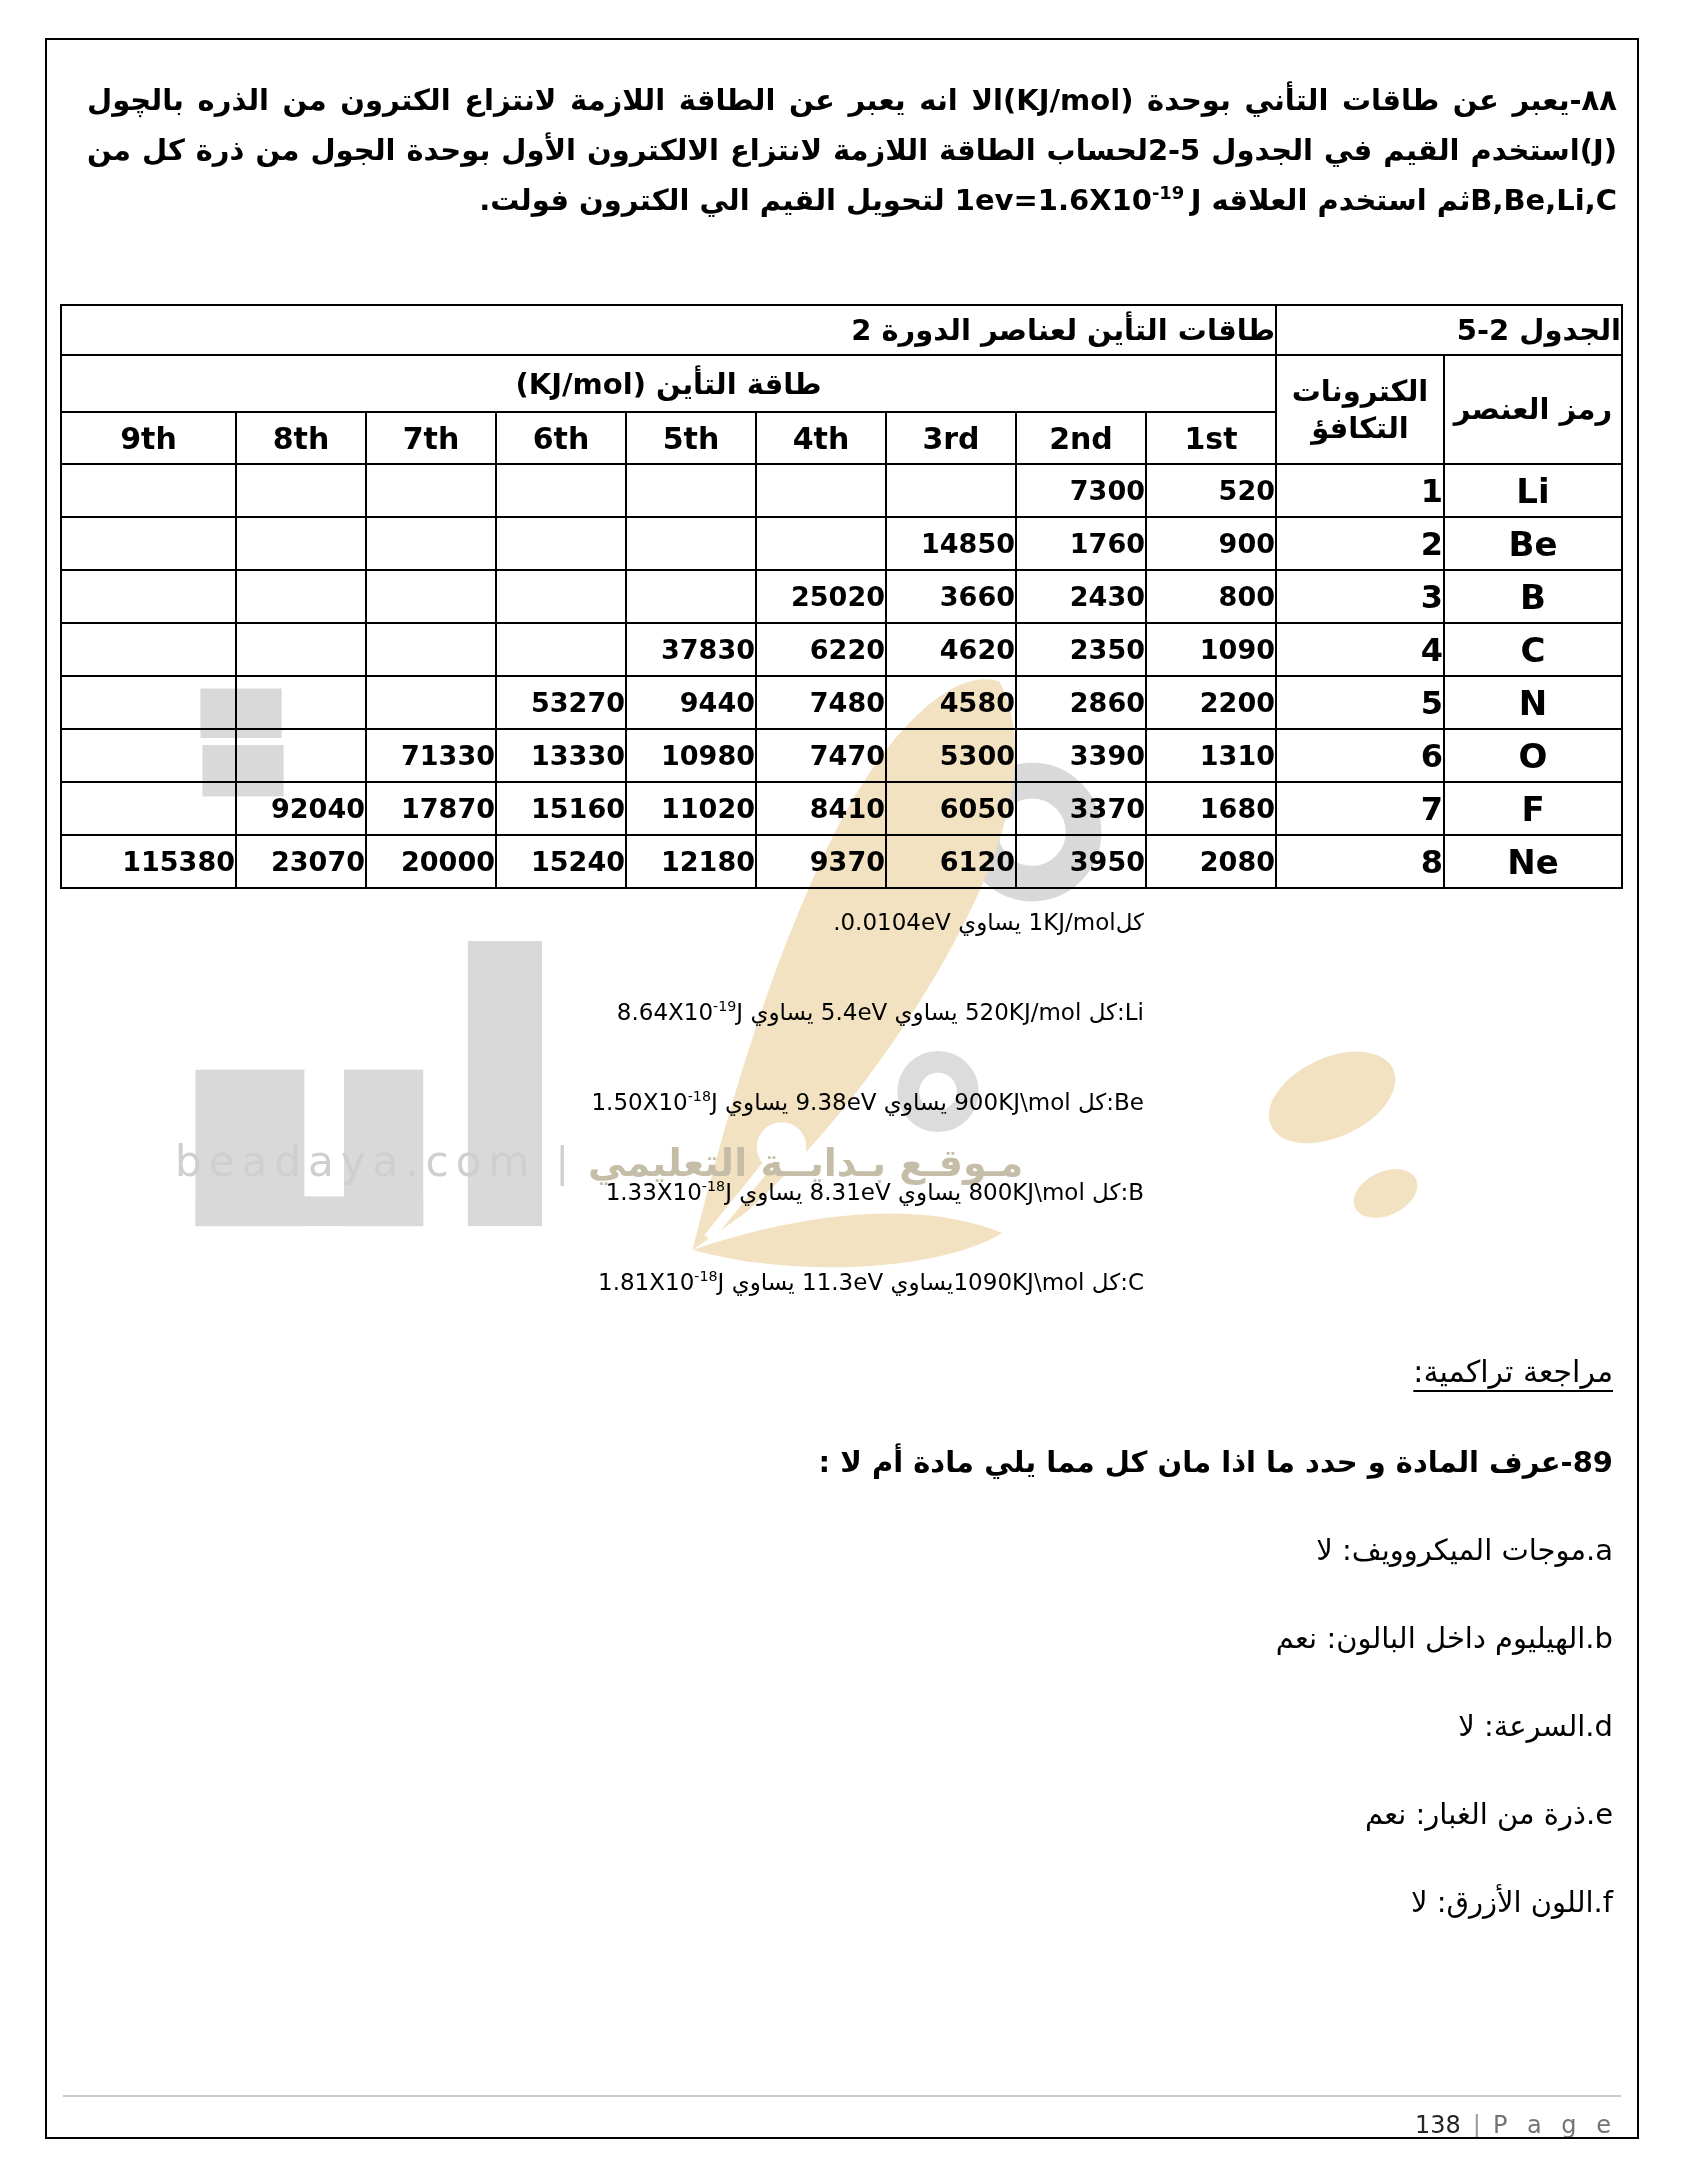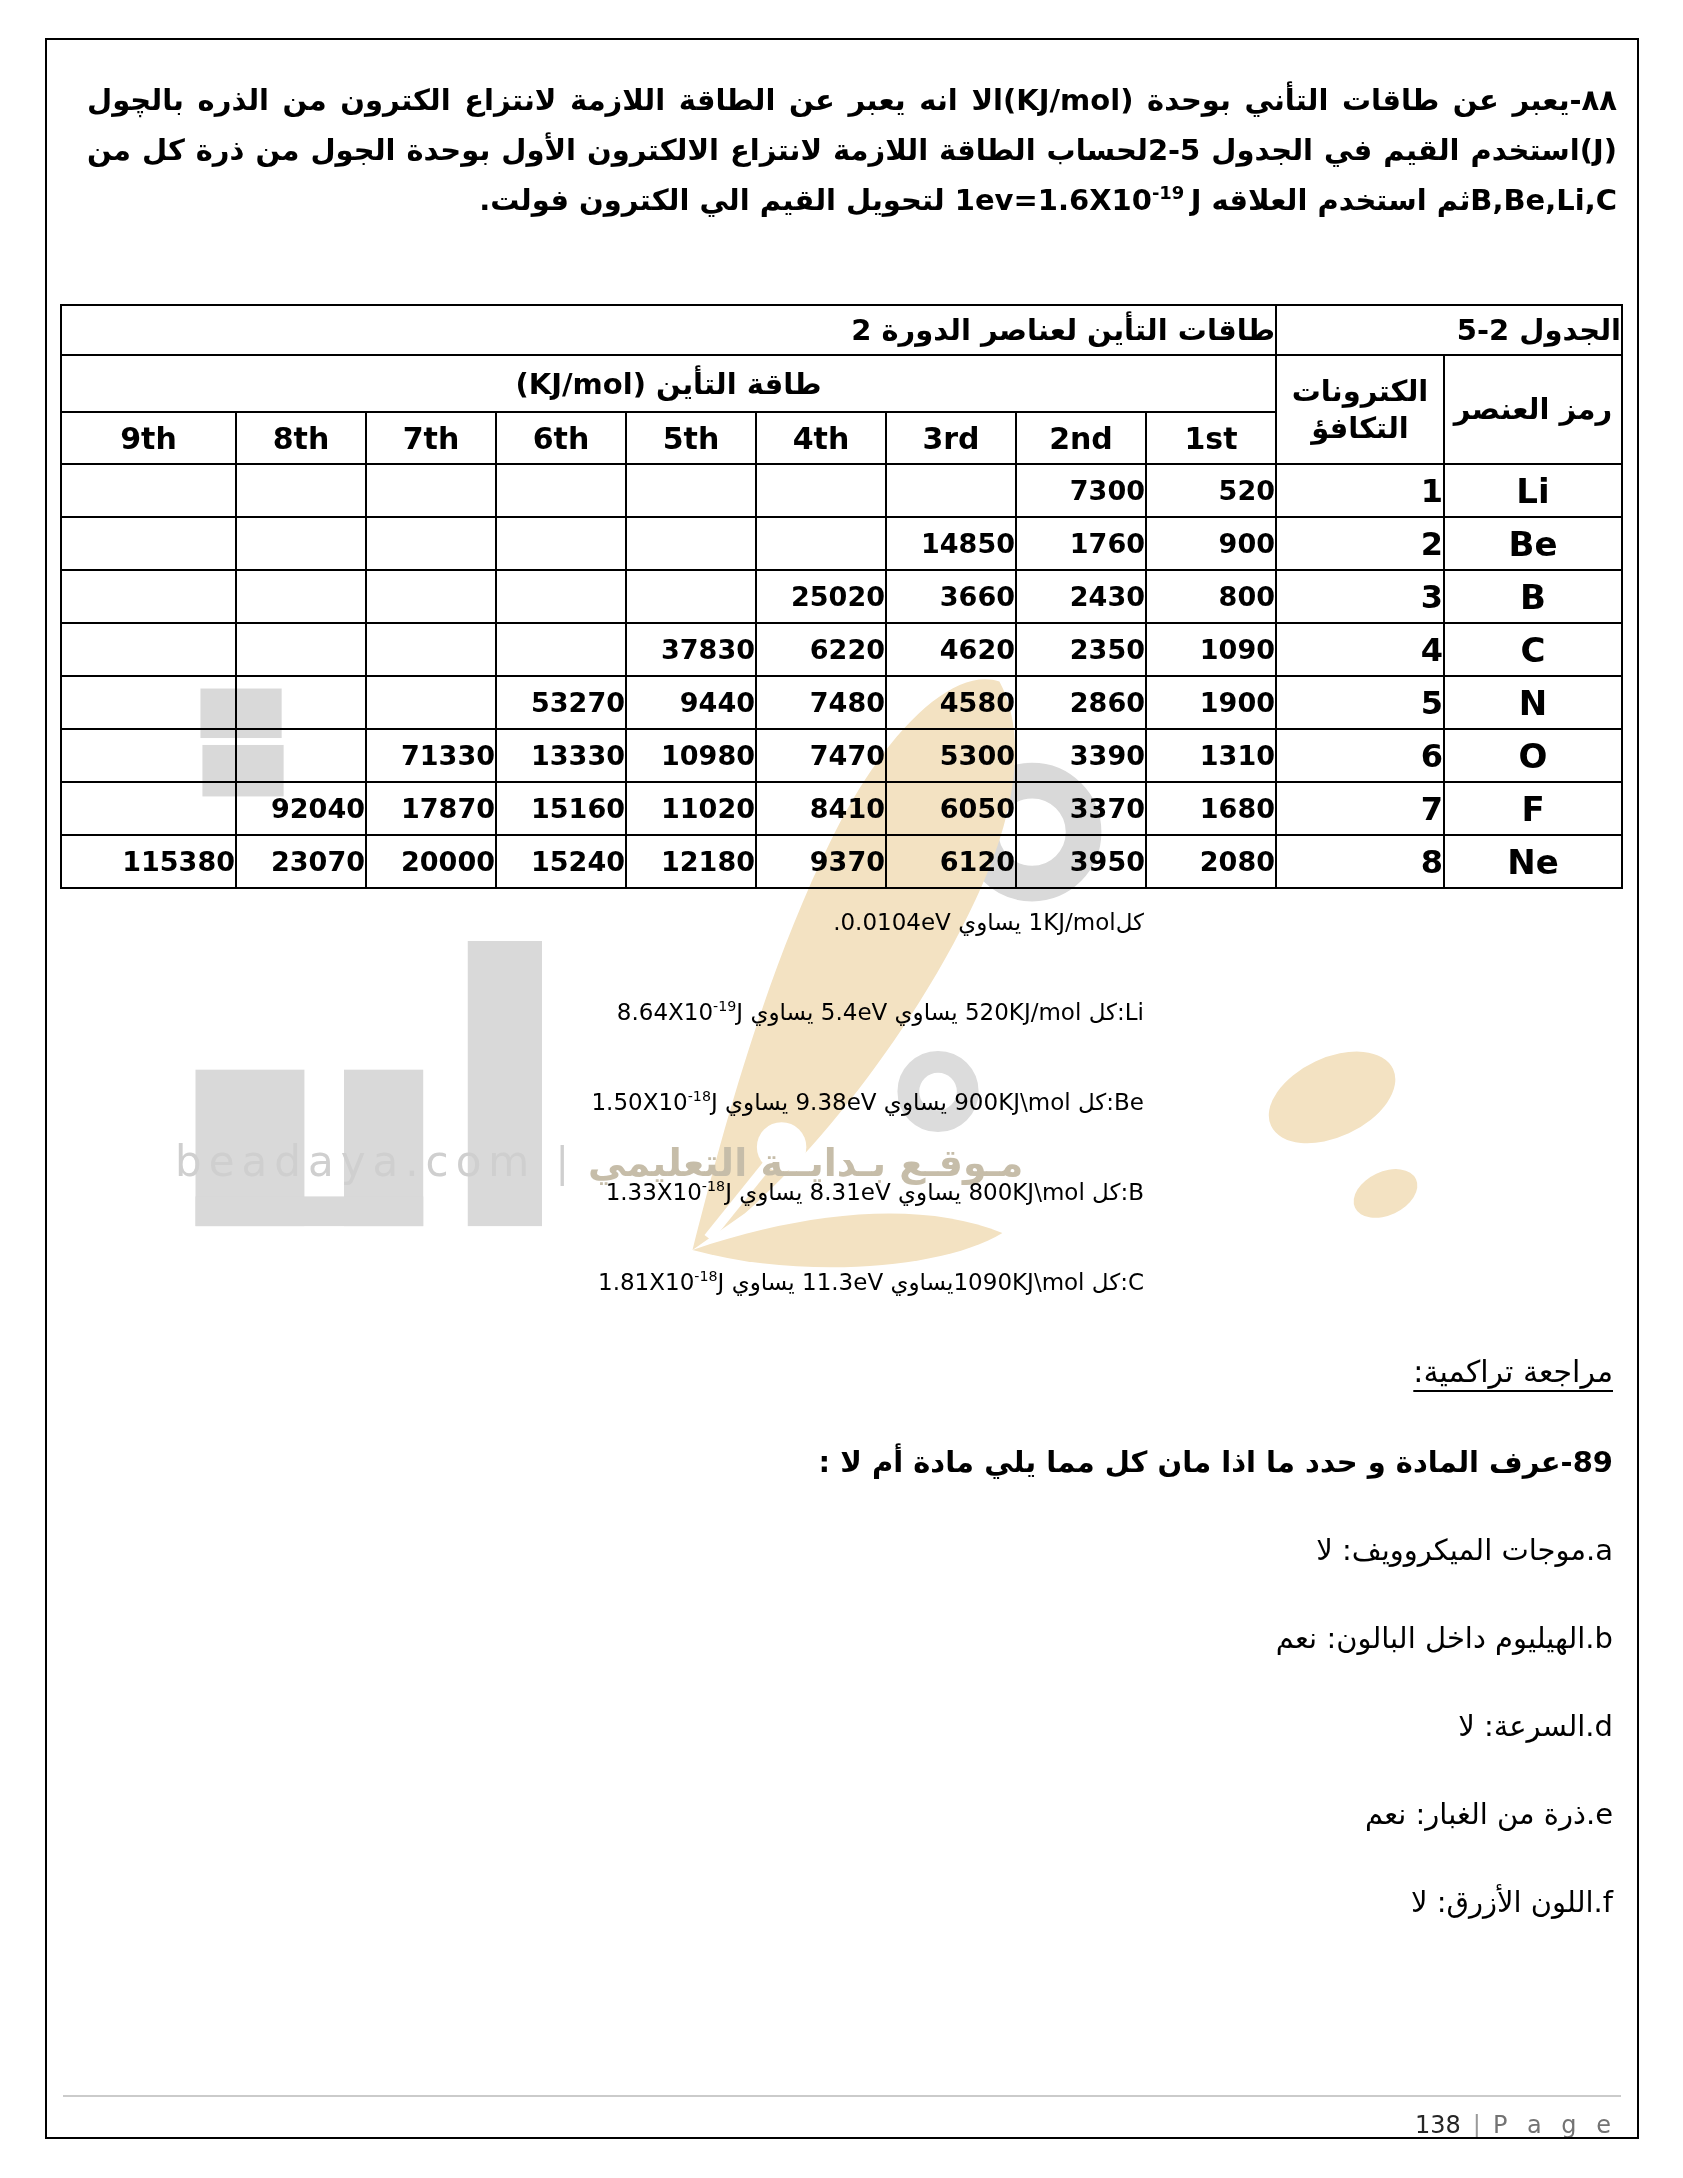--- a/index.html
+++ b/index.html
@@ -176,21 +176,21 @@
             <td class="val">6220</td>
             <td class="val">37830</td>
             <td class="val"></td>
             <td class="val"></td>
             <td class="val"></td>
             <td class="val"></td>
           </tr>
           <tr>
             <td class="sym">N</td>
             <td class="ele">5</td>
-            <td class="val">1900</td>
+            <td class="val">2200</td>
             <td class="val">2860</td>
             <td class="val">4580</td>
             <td class="val">7480</td>
             <td class="val">9440</td>
             <td class="val">53270</td>
             <td class="val"></td>
             <td class="val"></td>
             <td class="val"></td>
           </tr>
           <tr>

